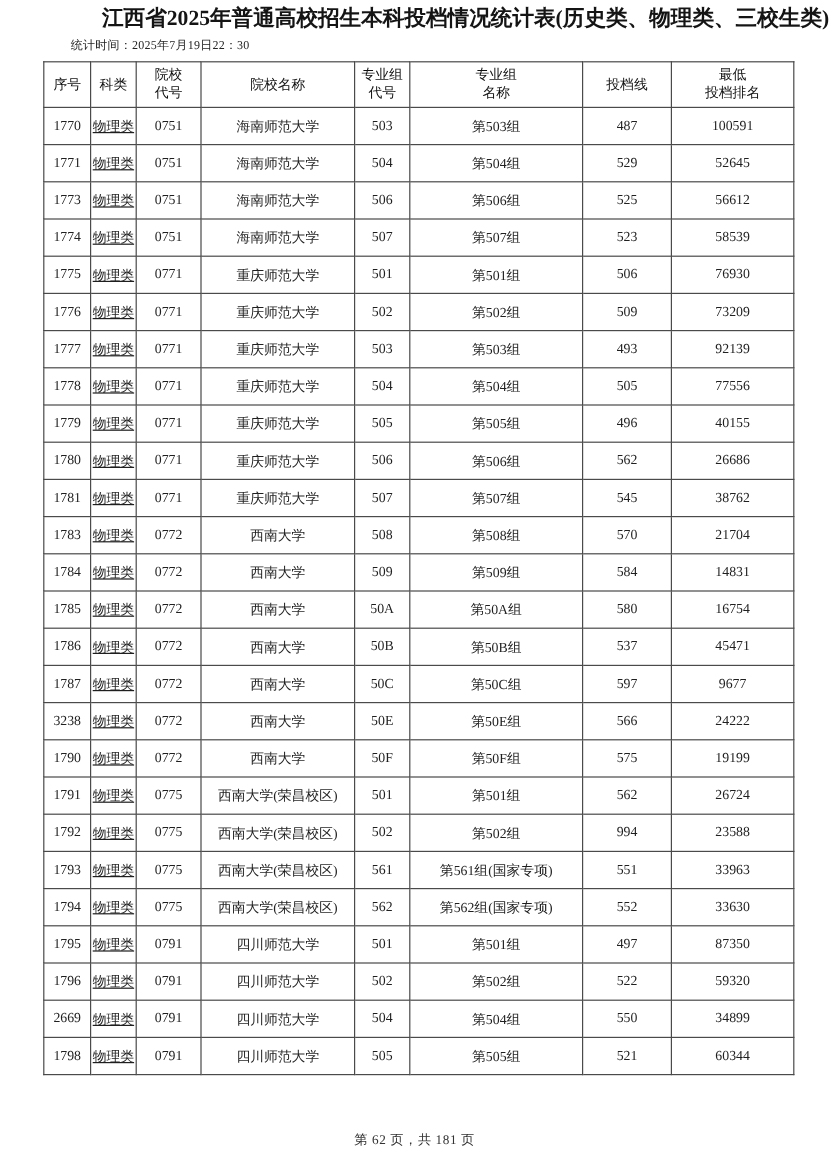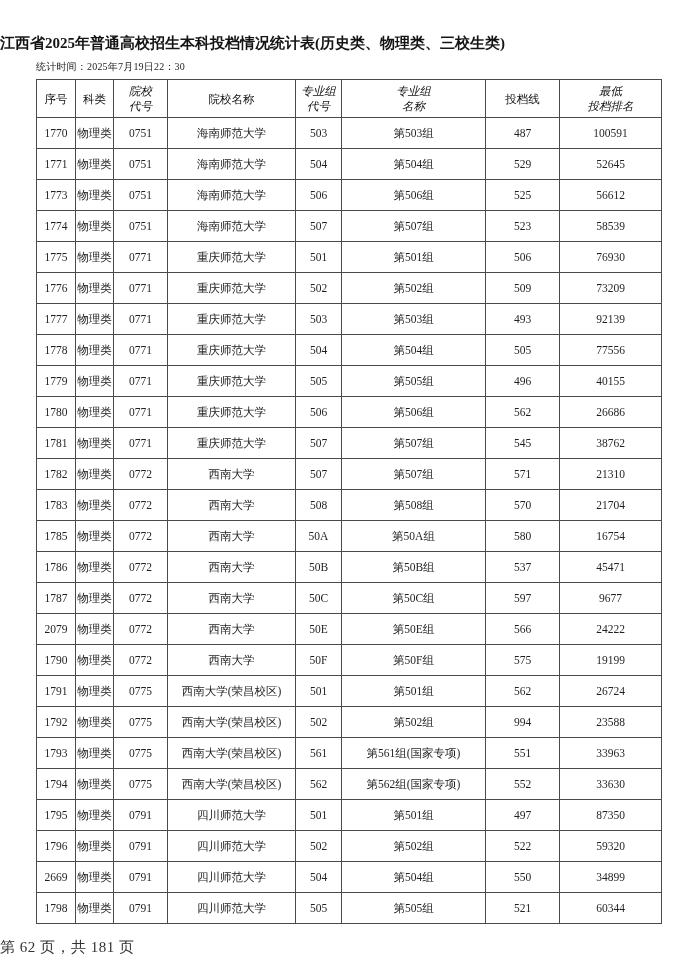--- a/index.html
+++ b/index.html
@@ -14,36 +14,37 @@
     color: #1a1a1a;
     overflow: hidden;
   }
   .page {
     position: relative;
     width: 691px;
     height: 977px;
     box-sizing: border-box;
   }
   .doc-title {
-    text-align: left;
-    font-size: 15px;
+    text-align: right;
+    font-size: 18px;
     font-weight: bold;
     letter-spacing: 0px;
-    padding-top: 34px;
+    padding-top: 6px;
     line-height: 18px;
     color: #141414;
     white-space: nowrap;
   }
   .stat-time {
     font-size: 10px;
     color: #242424;
     padding-left: 36px;
     padding-top: 8px;
     line-height: 14px;
     letter-spacing: 0.2px;
+    margin-left: 23px;
   }
   .table-wrap {
     padding-left: 36px;
     padding-right: 36px;
     padding-top: 5px;
   }
   table.score-table {
     border-collapse: collapse;
     width: 619px;
     table-layout: fixed;
@@ -65,43 +66,43 @@
   }
   table.score-table tbody td {
     height: 30px;
     font-size: 11.5px;
     text-align: center;
     vertical-align: middle;
     white-space: nowrap;
     overflow: hidden;
   }
   td.c-xh        { width: 38px; }
-  td.c-kl        { width: 37px; color: #555555; }
+  td.c-kl        { width: 37px; color: #555555; text-decoration: underline; }
   td.c-ydm       { width: 53px; }
   td.c-ymc       { width: 127px; text-align: left; padding-left: 4px; color: #555555; }
   td.c-zydm      { width: 45px; }
   td.c-zymc      { width: 143px; text-align: left; padding-left: 5px; color: #555555; }
   td.c-tdx       { width: 73px; }
   td.c-zdpm      { width: 101px; }
   th.h-xh   { width: 38px; }
   th.h-kl   { width: 37px; margin-top: 20px; }
   th.h-ydm  { width: 53px; }
   th.h-ymc  { width: 127px; }
   th.h-zydm { width: 45px; }
   th.h-zymc { width: 143px; }
   th.h-tdx  { width: 73px; }
   th.h-zdpm { width: 101px; }
-  .th-two-line { display: block; line-height: 15px; font-style: italic; }
+  .th-two-line { display: block; line-height: 15px; }
   .footer {
     position: absolute;
     left: 0;
     right: 0;
     bottom: 20px;
-    text-align: left;
-    font-size: 15px;
+    text-align: center;
+    font-size: 11px;
     color: #333333;
     letter-spacing: 0.5px;
   }
 </style>
 </head>
 <body>
 
 <div class="page">
 
   <div class="doc-title">江西省2025年普通高校招生本科投档情况统计表(历史类、物理类、三校生类)</div>
@@ -239,40 +240,40 @@
             <td class="c-xh">1781</td>
             <td class="c-kl">物理类</td>
             <td class="c-ydm">0771</td>
             <td class="c-ymc">重庆师范大学</td>
             <td class="c-zydm">507</td>
             <td class="c-zymc">第507组</td>
             <td class="c-tdx">545</td>
             <td class="c-zdpm">38762</td>
           </tr>
           <tr>
-            <td class="c-xh">1782</td>
-            <td class="c-kl">物理类</td>
-            <td class="c-ydm">0772</td>
-            <td class="c-ymc">西南大学</td>
-            <td class="c-zydm">507</td>
-            <td class="c-zymc">第507组</td>
-            <td class="c-tdx">571</td>
-            <td class="c-zdpm">21310</td>
-          </tr>
-          <tr>
             <td class="c-xh">1783</td>
             <td class="c-kl">物理类</td>
             <td class="c-ydm">0772</td>
             <td class="c-ymc">西南大学</td>
             <td class="c-zydm">508</td>
             <td class="c-zymc">第508组</td>
             <td class="c-tdx">570</td>
             <td class="c-zdpm">21704</td>
           </tr>
           <tr>
+            <td class="c-xh">1784</td>
+            <td class="c-kl">物理类</td>
+            <td class="c-ydm">0772</td>
+            <td class="c-ymc">西南大学</td>
+            <td class="c-zydm">509</td>
+            <td class="c-zymc">第509组</td>
+            <td class="c-tdx">584</td>
+            <td class="c-zdpm">14831</td>
+          </tr>
+          <tr>
             <td class="c-xh">1785</td>
             <td class="c-kl">物理类</td>
             <td class="c-ydm">0772</td>
             <td class="c-ymc">西南大学</td>
             <td class="c-zydm">50A</td>
             <td class="c-zymc">第50A组</td>
             <td class="c-tdx">580</td>
             <td class="c-zdpm">16754</td>
           </tr>
           <tr>
@@ -289,21 +290,21 @@
             <td class="c-xh">1787</td>
             <td class="c-kl">物理类</td>
             <td class="c-ydm">0772</td>
             <td class="c-ymc">西南大学</td>
             <td class="c-zydm">50C</td>
             <td class="c-zymc">第50C组</td>
             <td class="c-tdx">597</td>
             <td class="c-zdpm">9677</td>
           </tr>
           <tr>
-            <td class="c-xh">2079</td>
+            <td class="c-xh">3238</td>
             <td class="c-kl">物理类</td>
             <td class="c-ydm">0772</td>
             <td class="c-ymc">西南大学</td>
             <td class="c-zydm">50E</td>
             <td class="c-zymc">第50E组</td>
             <td class="c-tdx">566</td>
             <td class="c-zdpm">24222</td>
           </tr>
           <tr>
             <td class="c-xh">1790</td>

